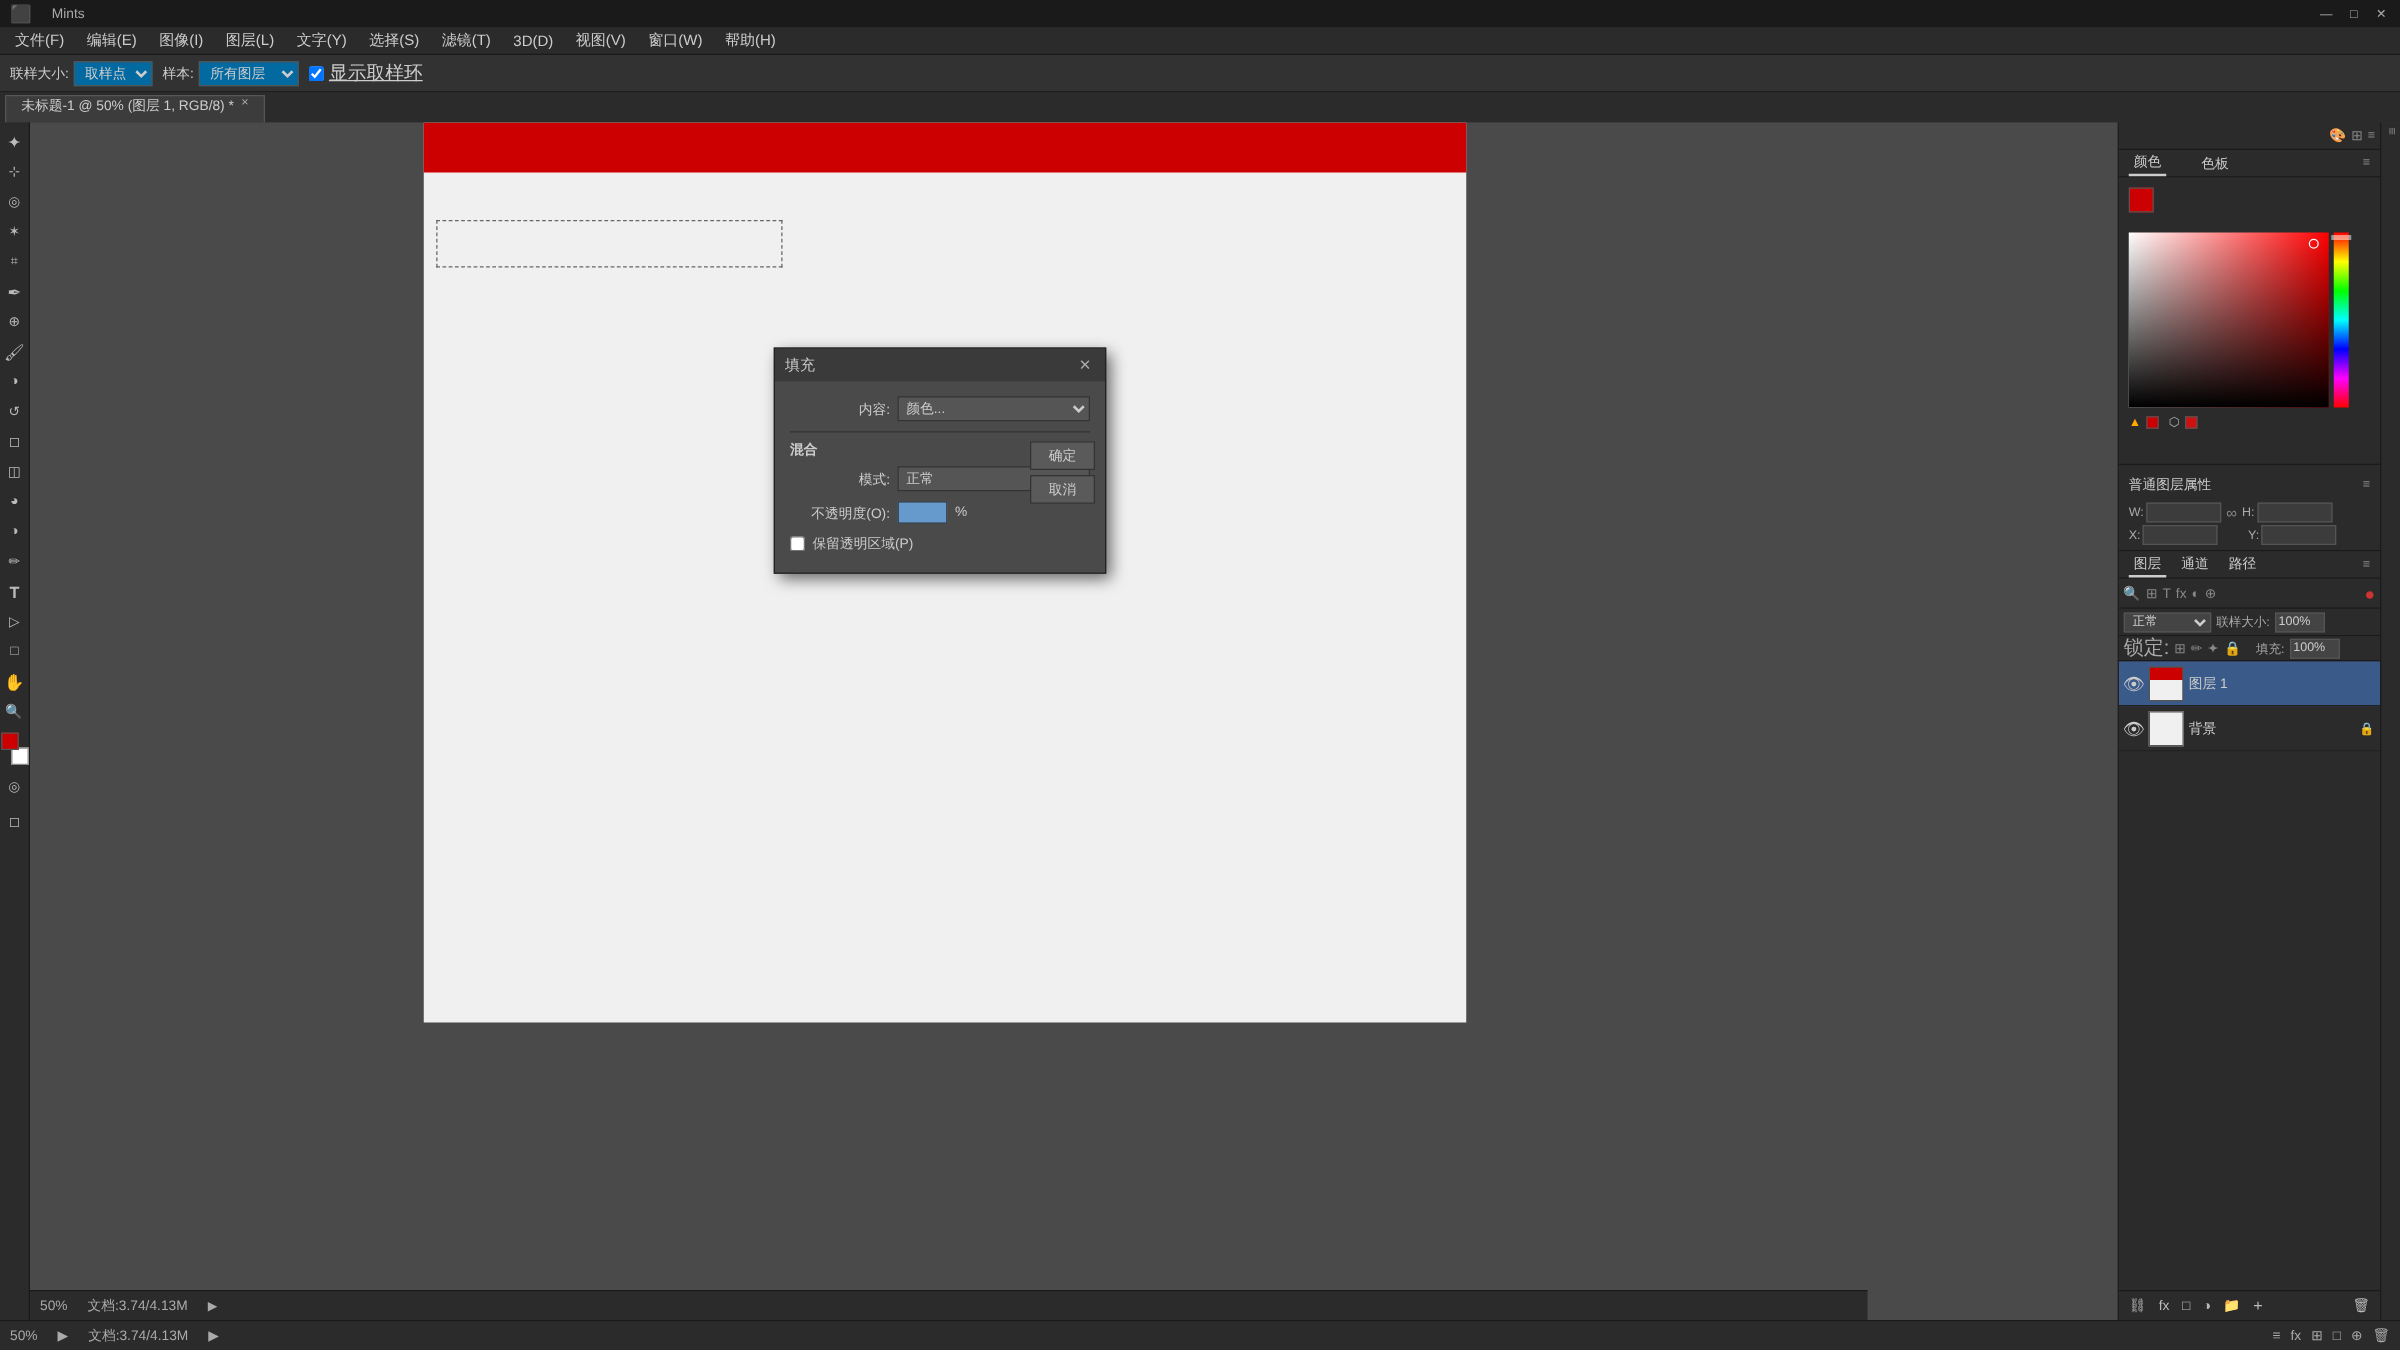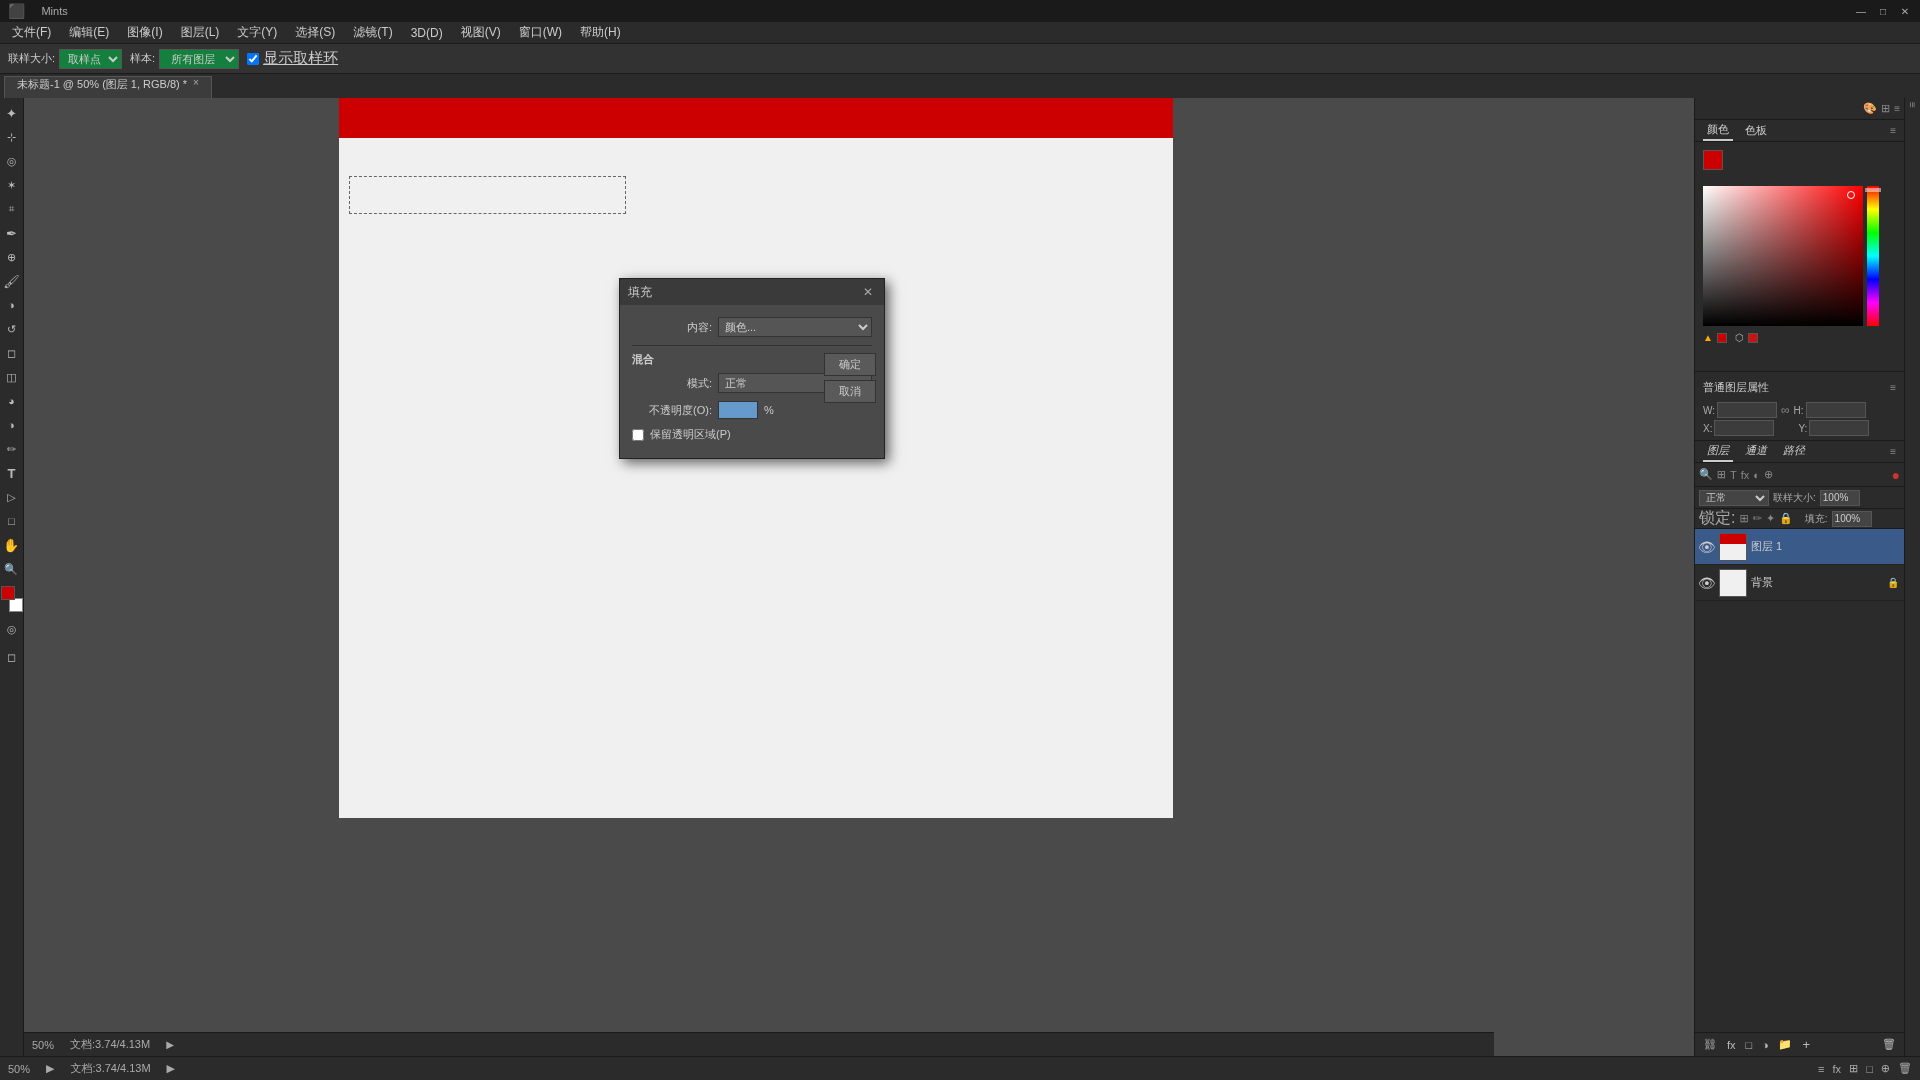--- a/index.html
+++ b/index.html
@@ -72,27 +72,26 @@
       gap: 8px;
       border-bottom: 1px solid #1a1a1a;
       font-size: 11px;
     }
     .options-group {
       display: flex;
       align-items: center;
       gap: 4px;
     }
     .options-select {
-      background: #15803d;
+      background: #0369a1;
       color: #ccc;
       border: 1px solid #555;
       padding: 1px 4px;
       font-size: 11px;
       height: 20px;
-      text-align: center;
     }
     .options-checkbox {
       width: 12px;
       height: 12px;
     }
 
     
     #tab-bar {
       height: 24px;
       background: #2b2b2b;
@@ -243,21 +242,20 @@
       align-items: center;
       padding: 0 8px;
       gap: 8px;
       border-bottom: 1px solid #1a1a1a;
     }
     .layers-tab {
       font-size: 11px;
       color: #ccc;
       cursor: pointer;
       padding: 2px 4px;
-      font-style: italic;
     }
     .layers-tab.active { border-bottom: 2px solid #ccc; }
     #layers-toolbar {
       height: 24px;
       background: #2b2b2b;
       display: flex;
       align-items: center;
       padding: 0 4px;
       gap: 4px;
       border-bottom: 1px solid #1a1a1a;
@@ -625,21 +623,21 @@
   </div>
 
   <div style="width:210px;background:#2b2b2b;display:flex;flex-direction:column;border-left:1px solid #1a1a1a;">
 
     <div style="height:22px;background:#2b2b2b;display:flex;align-items:center;justify-content:flex-end;padding:0 4px;border-bottom:1px solid #1a1a1a;">
       <span style="font-size:11px;color:#888;margin-right:4px;">🎨</span>
       <span style="font-size:11px;color:#888;margin-right:4px;">⊞</span>
       <span style="font-size:10px;color:#888;cursor:pointer;">≡</span>
     </div>
 
-    <div id="color-panel-header" style="background:#2b2b2b;height:22px;display:flex;align-items:center;padding:0 8px;gap:8px;border-bottom:1px solid #1a1a1a;">
+    <div id="color-panel-header" style="background:#2b2b2b;height:22px;display:flex;align-items:center;padding:0 8px;gap:24px;border-bottom:1px solid #1a1a1a;">
       <span class="panel-tab active">颜色</span>
       <span class="panel-tab">色板</span>
       <div style="margin-left:auto;display:flex;gap:4px;">
         <span style="font-size:10px;color:#888;cursor:pointer;">≡</span>
       </div>
     </div>
 
     <div id="color-picker-area" style="padding:8px;background:#2b2b2b;border-bottom:1px solid #1a1a1a;">
 
       <div style="position:relative;height:32px;margin-bottom:4px;">

